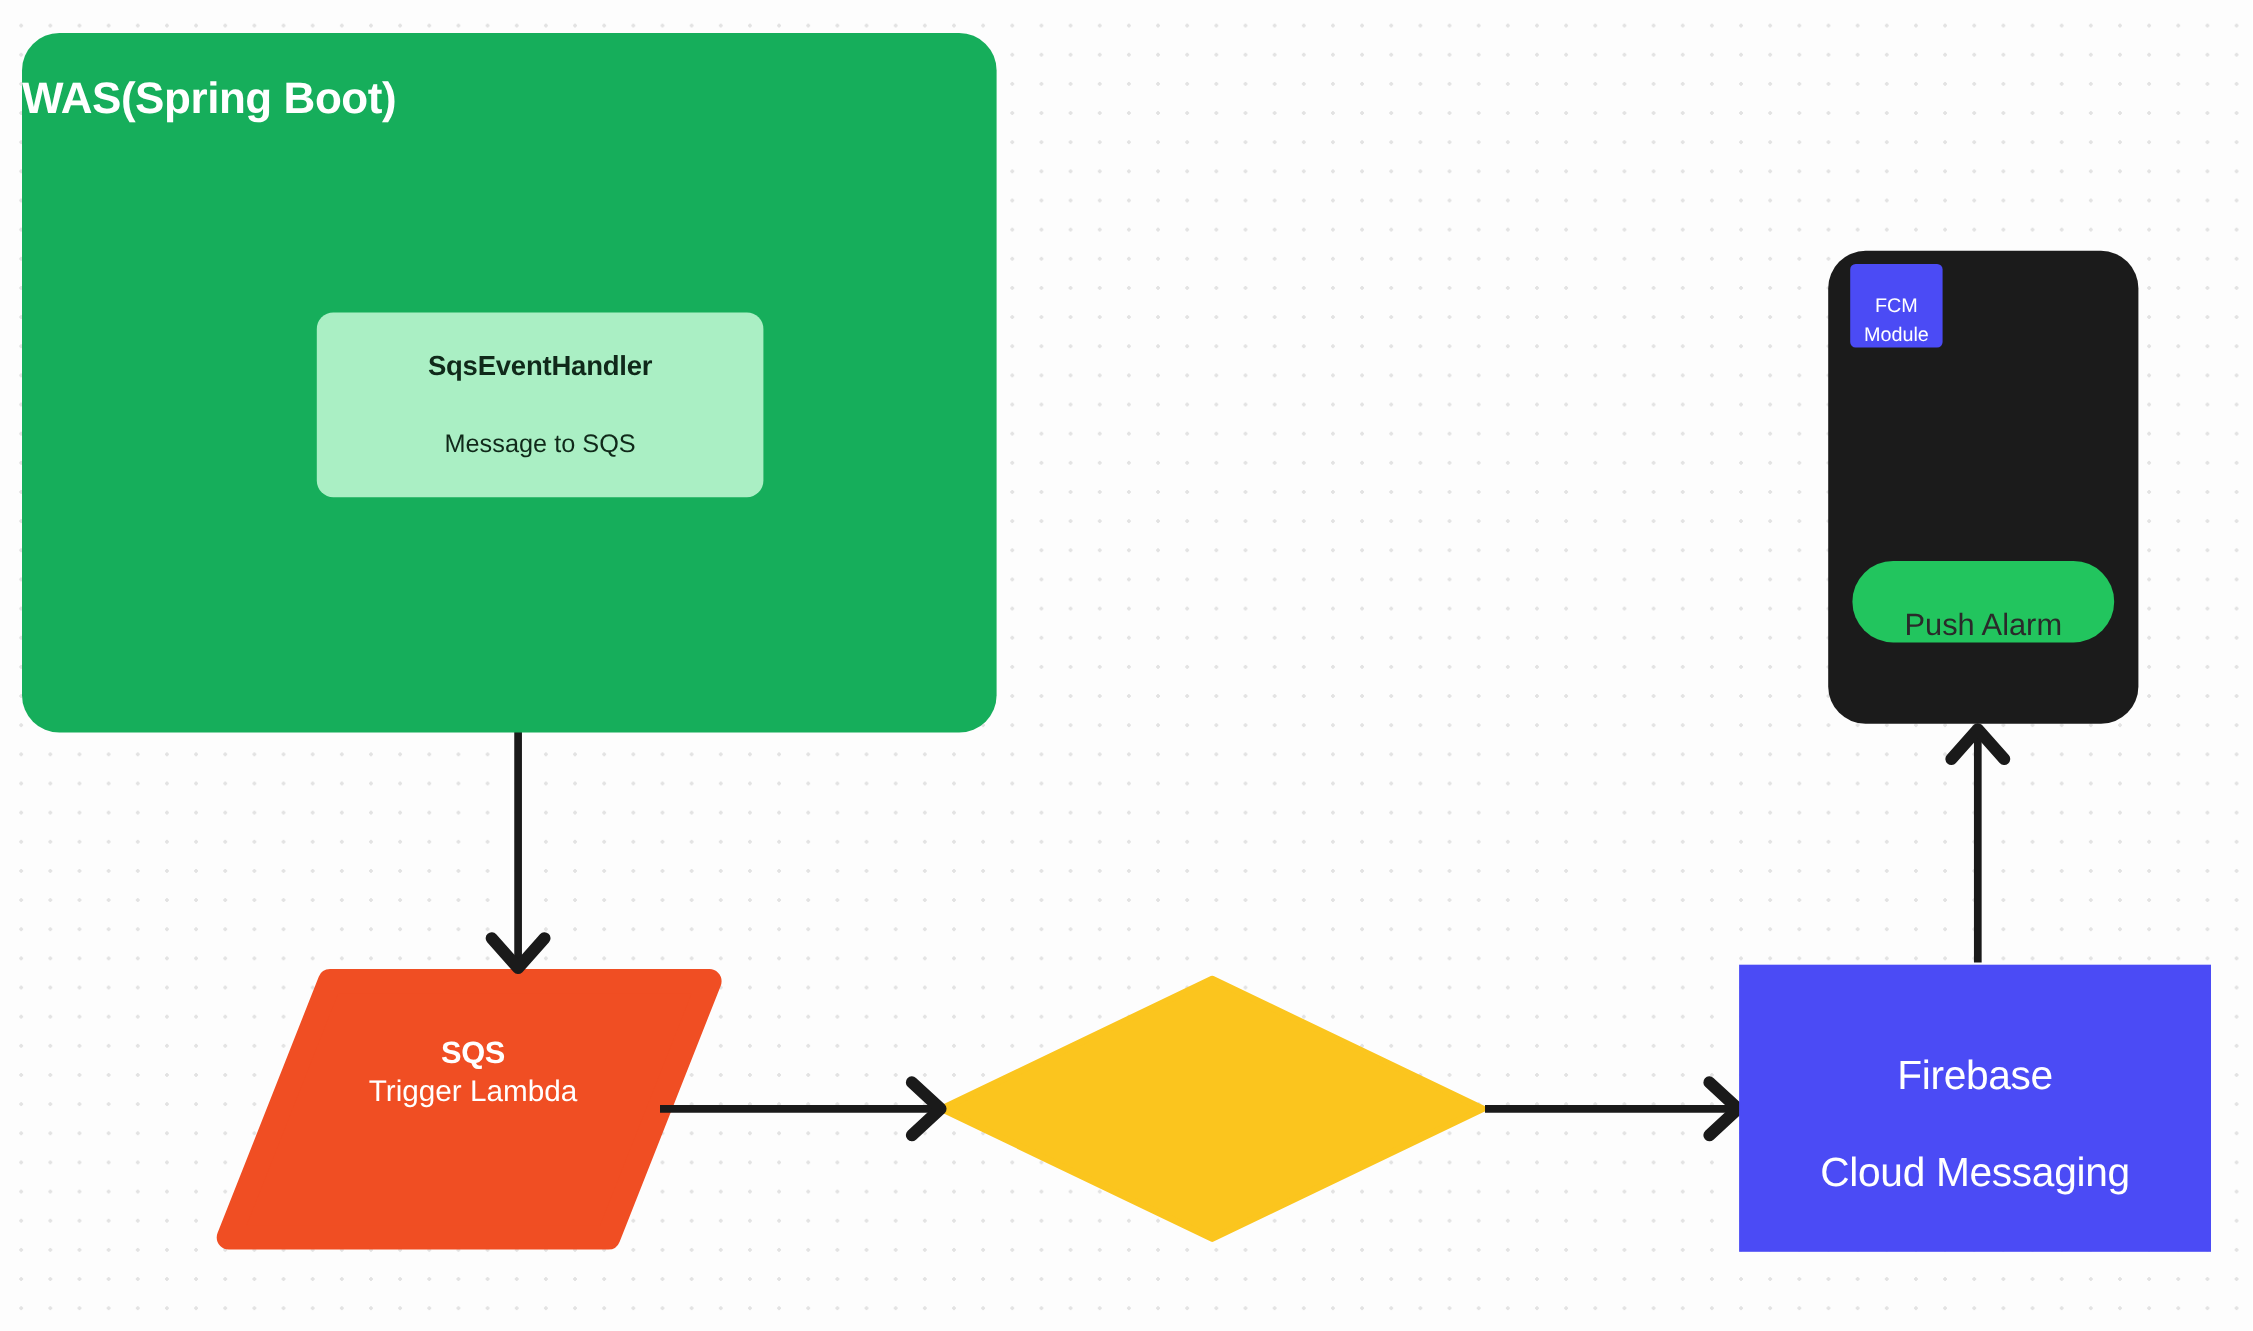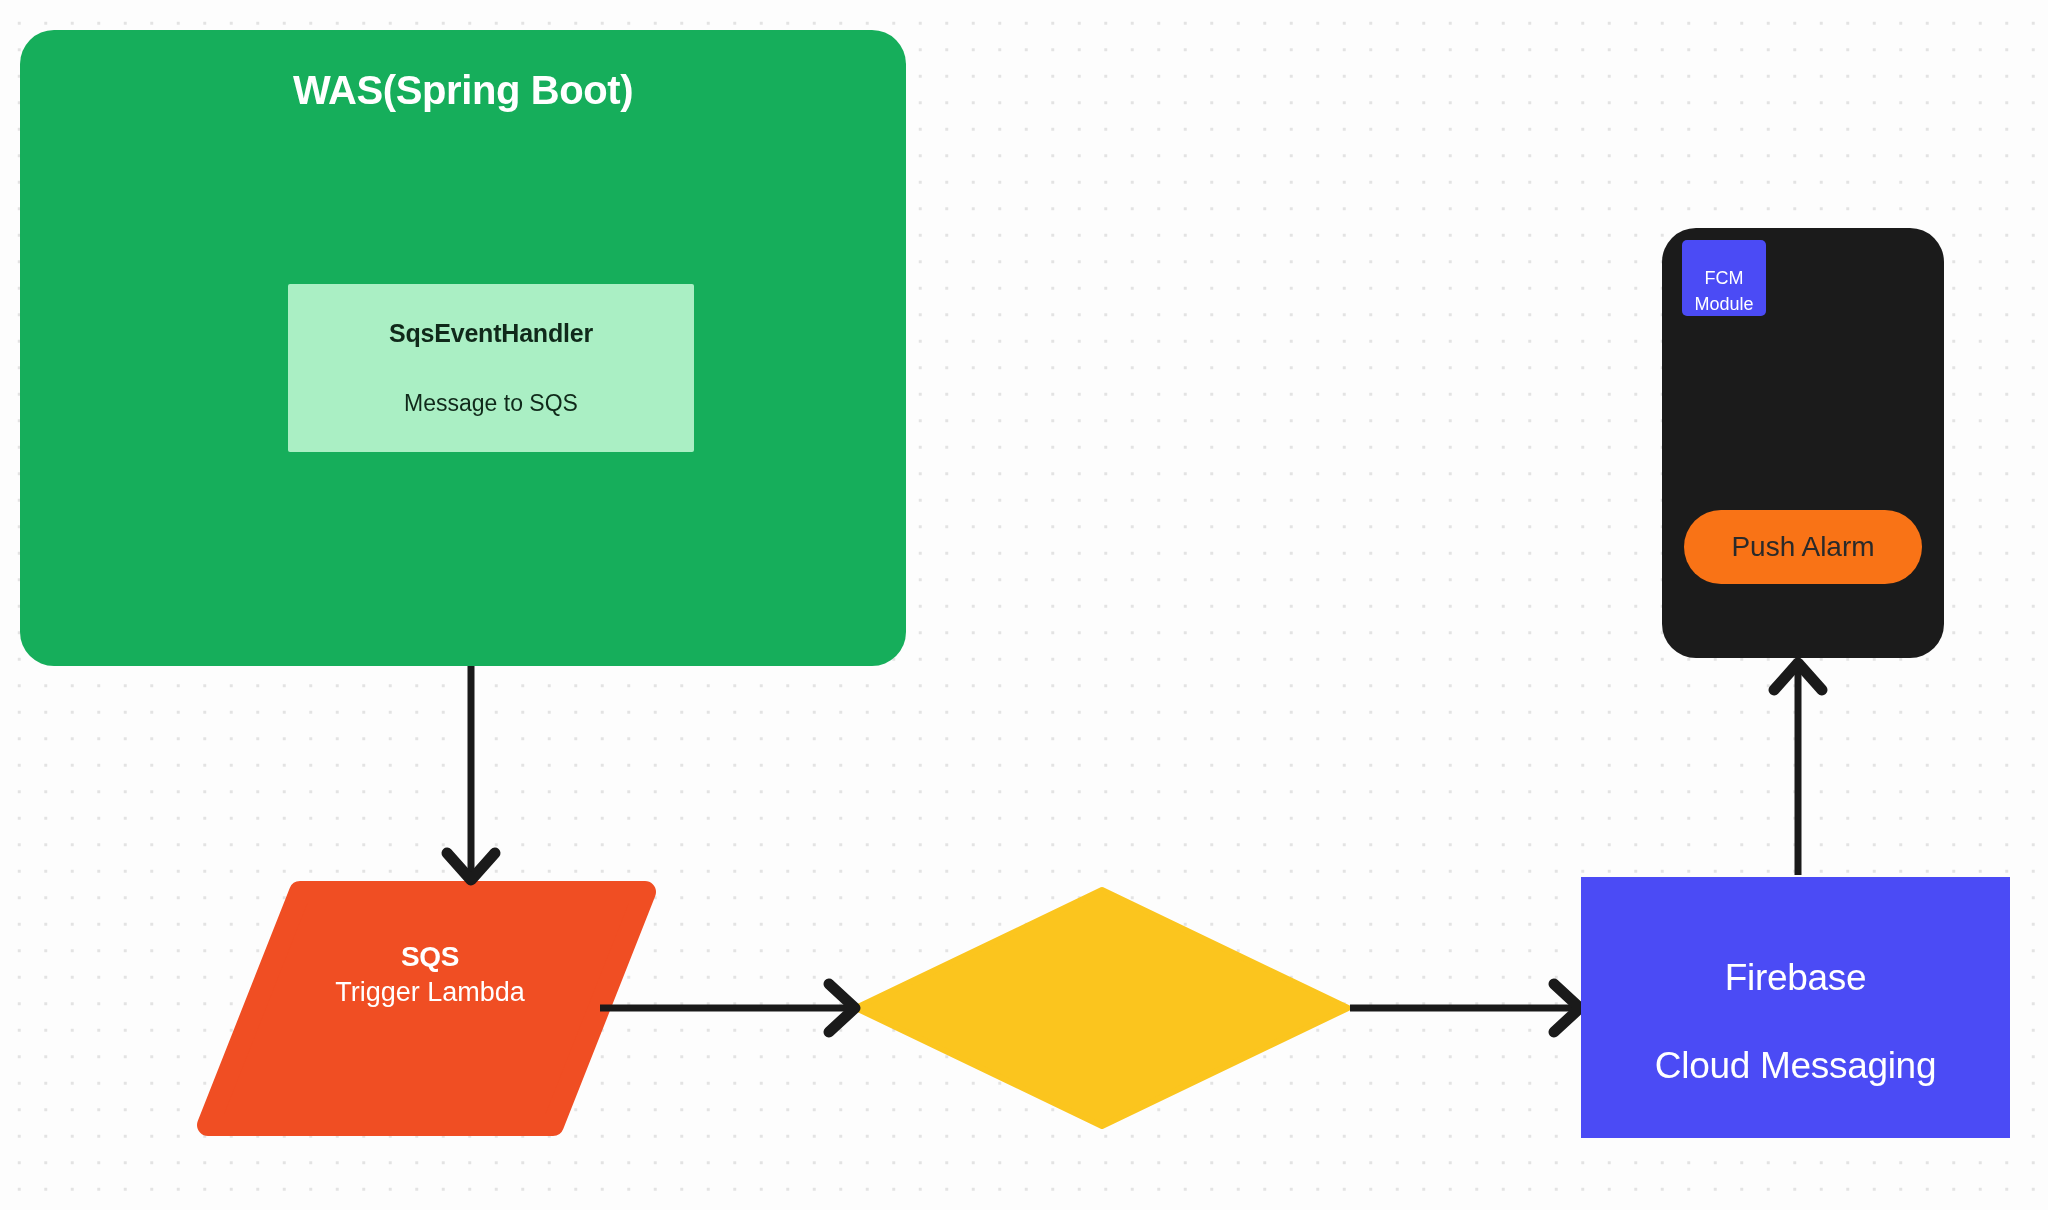--- a/index.html
+++ b/index.html
@@ -36,36 +36,36 @@
     width: 886px;
     height: 636px;
     background: #16AE5B;
     border-radius: 34px;
   }
   .was-title {
     position: absolute;
     left: 0;
     top: 38px;
     width: 886px;
-    text-align: center;
+    text-align: left;
     color: #ffffff;
     font-size: 40px;
     font-weight: 700;
     letter-spacing: -0.4px;
   }
 
   
   .handler-box {
     position: absolute;
     left: 268px;
     top: 254px;
     width: 406px;
     height: 168px;
     background: #AAEFC4;
-    border-radius: 2px;
+    border-radius: 15px;
     display: flex;
     flex-direction: column;
     align-items: center;
     justify-content: center;
     gap: 24px;
   }
   .handler-title {
     color: #10291a;
     font-size: 25px;
     font-weight: 700;
@@ -190,24 +190,24 @@
     font-weight: 700;
     line-height: 1.44;
     letter-spacing: -0.2px;
   }
   .push-pill {
     position: absolute;
     left: 22px;
     top: 282px;
     width: 238px;
     height: 74px;
-    background: #f97316;
+    background: #22c55e;
     border-radius: 37px;
     display: flex;
-    align-items: center;
+    align-items: flex-end;
     justify-content: center;
   }
   .push-pill-label {
     color: #2a2a2a;
     font-size: 28px;
     font-weight: 400;
   }
 </style>
 </head>
 <body>

